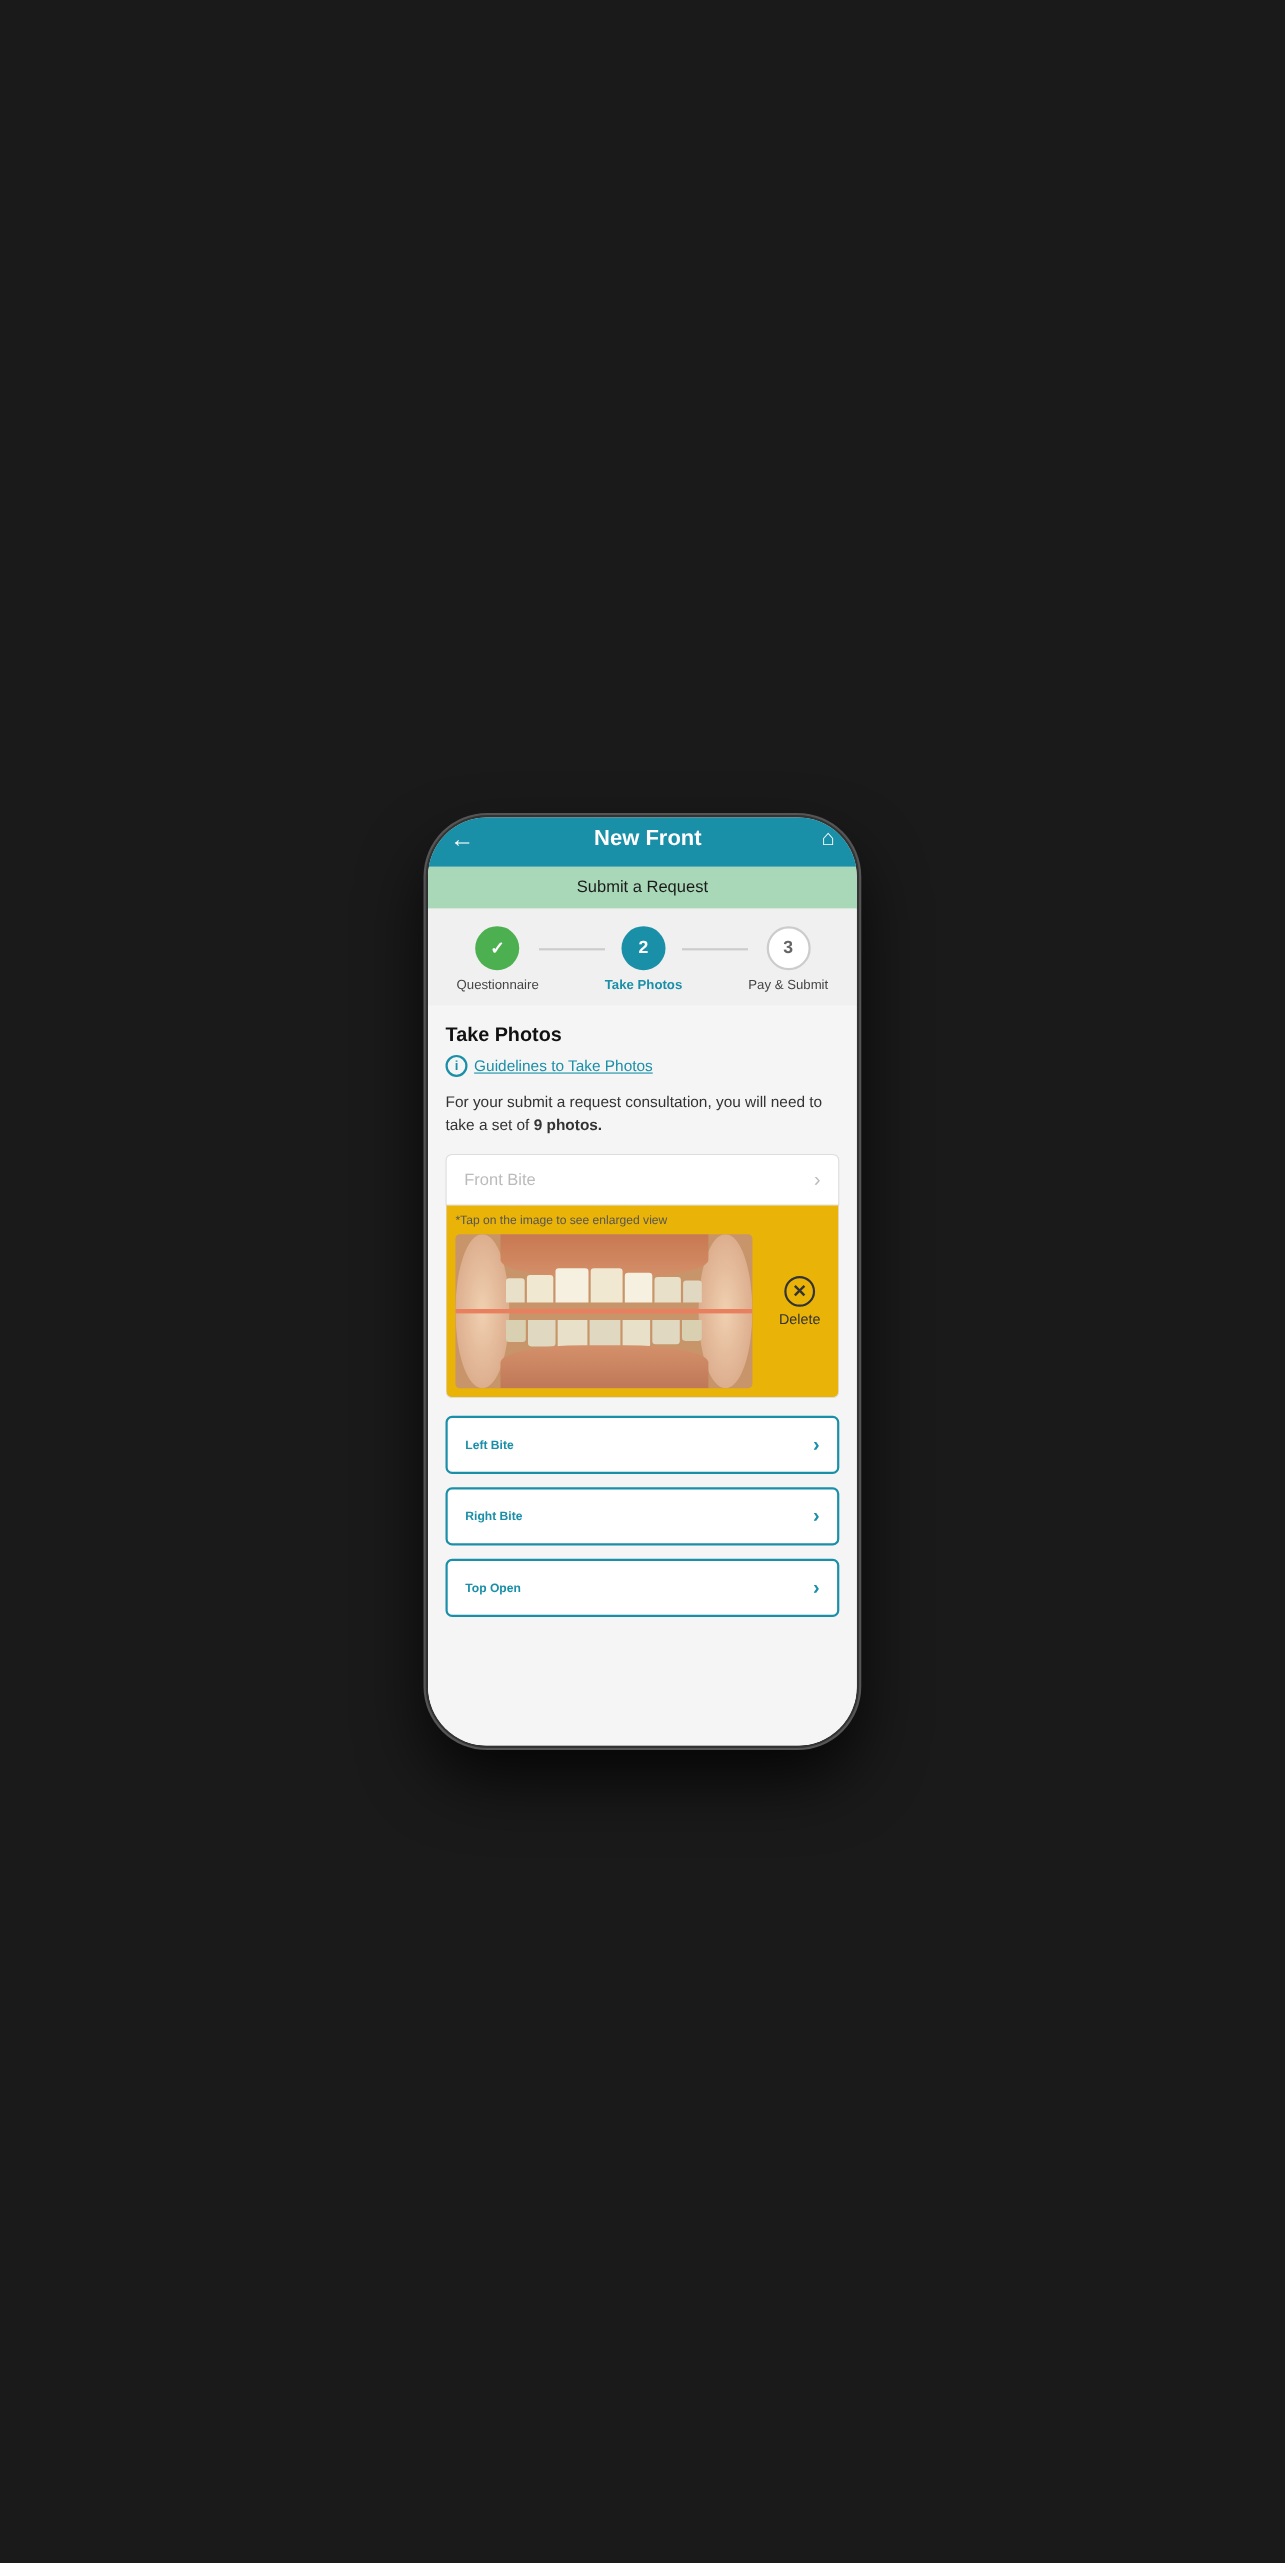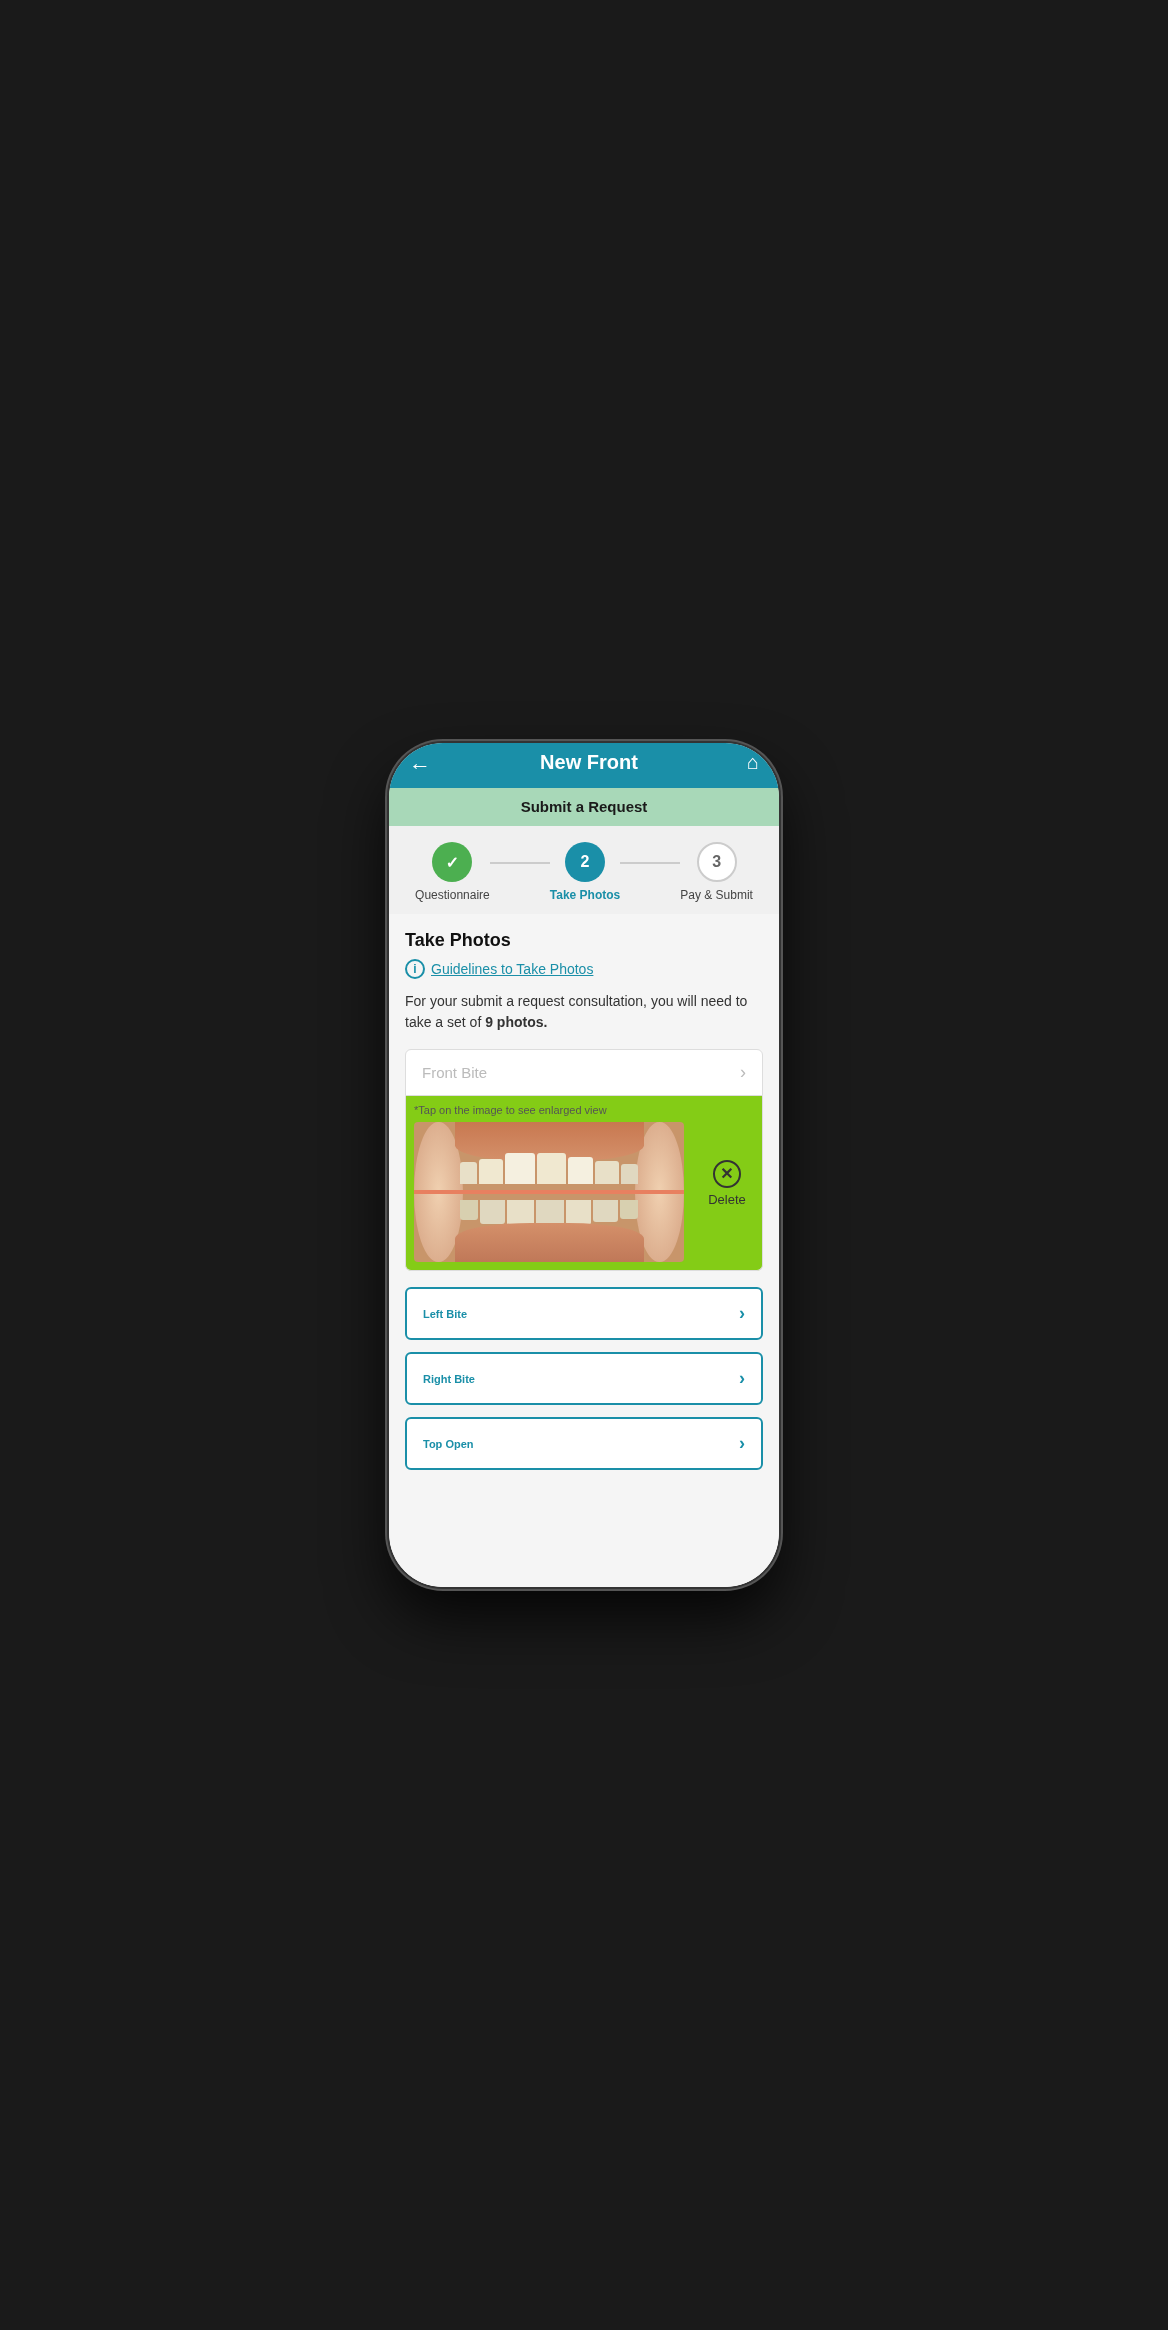--- a/index.html
+++ b/index.html
@@ -137,21 +137,21 @@
     
     .sub-header {
       background: #a8d8b8;
       padding: 10px;
       text-align: center;
       flex-shrink: 0;
     }
 
     .sub-header-text {
       font-size: 15px;
-      font-weight: 700;
+      font-weight: 400;
       color: #1a1a1a;
     }
 
     
     .progress-steps {
       background: #f0f0f0;
       padding: 16px 20px 12px;
       display: flex;
       align-items: center;
       justify-content: center;
@@ -287,21 +287,21 @@
       font-size: 18px;
     }
 
     
     .image-preview-container {
       border: 1px solid #ddd;
       border-top: none;
       border-radius: 0 0 6px 6px;
       display: flex;
       margin-bottom: 16px;
-      background: #84cc16;
+      background: #eab308;
       overflow: hidden;
     }
 
     .image-preview-left {
       flex: 1;
       padding: 8px;
     }
 
     .tap-hint {
       font-size: 11px;

